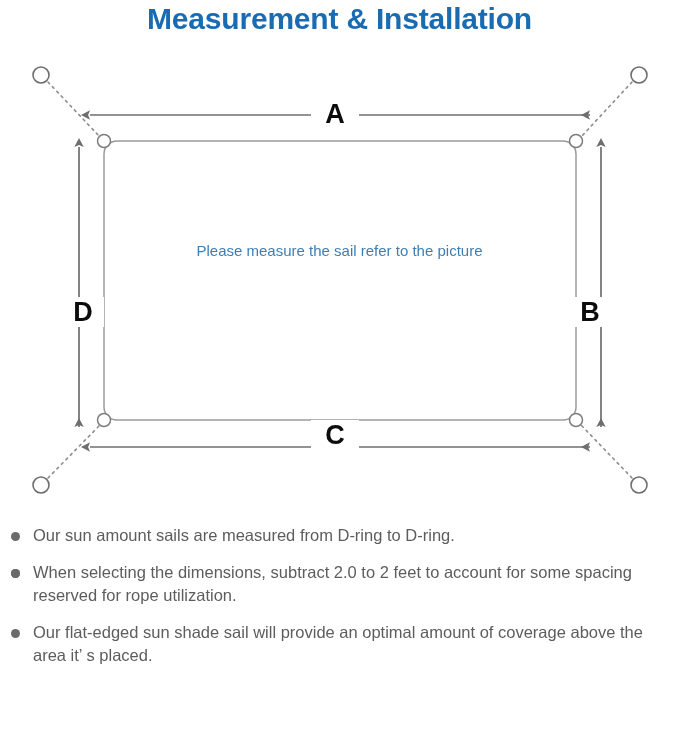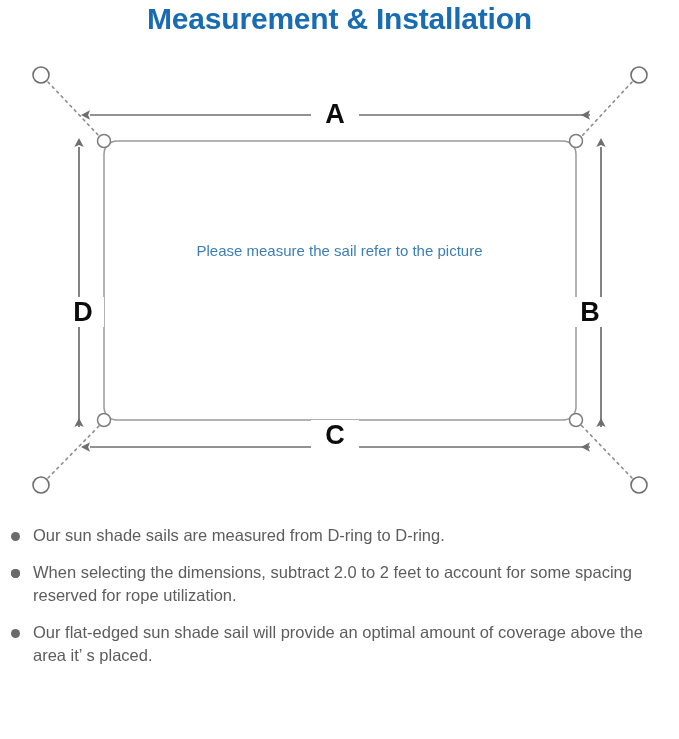--- a/index.html
+++ b/index.html
@@ -165,21 +165,21 @@
 
     <div class="dim dim-a">A</div>
     <div class="dim dim-b">B</div>
     <div class="dim dim-c">C</div>
     <div class="dim dim-d">D</div>
   </div>
 
   <div class="notes">
     <div class="note">
       <span class="bullet"></span>
-      <span>Our sun shade sails are measured from D-ring to D-ring.</span>
+      <span>Our sun amount sails are measured from D-ring to D-ring.</span>
     </div>
     <div class="note">
       <span class="bullet"></span>
     </div>
     <div class="note">
       <span class="bullet"></span>
       <span>When selecting the dimensions, subtract 2.0 to 2 feet to account for some spacing reserved for rope utilization.</span>
     </div>
     <div class="note">
       <span class="bullet"></span>

